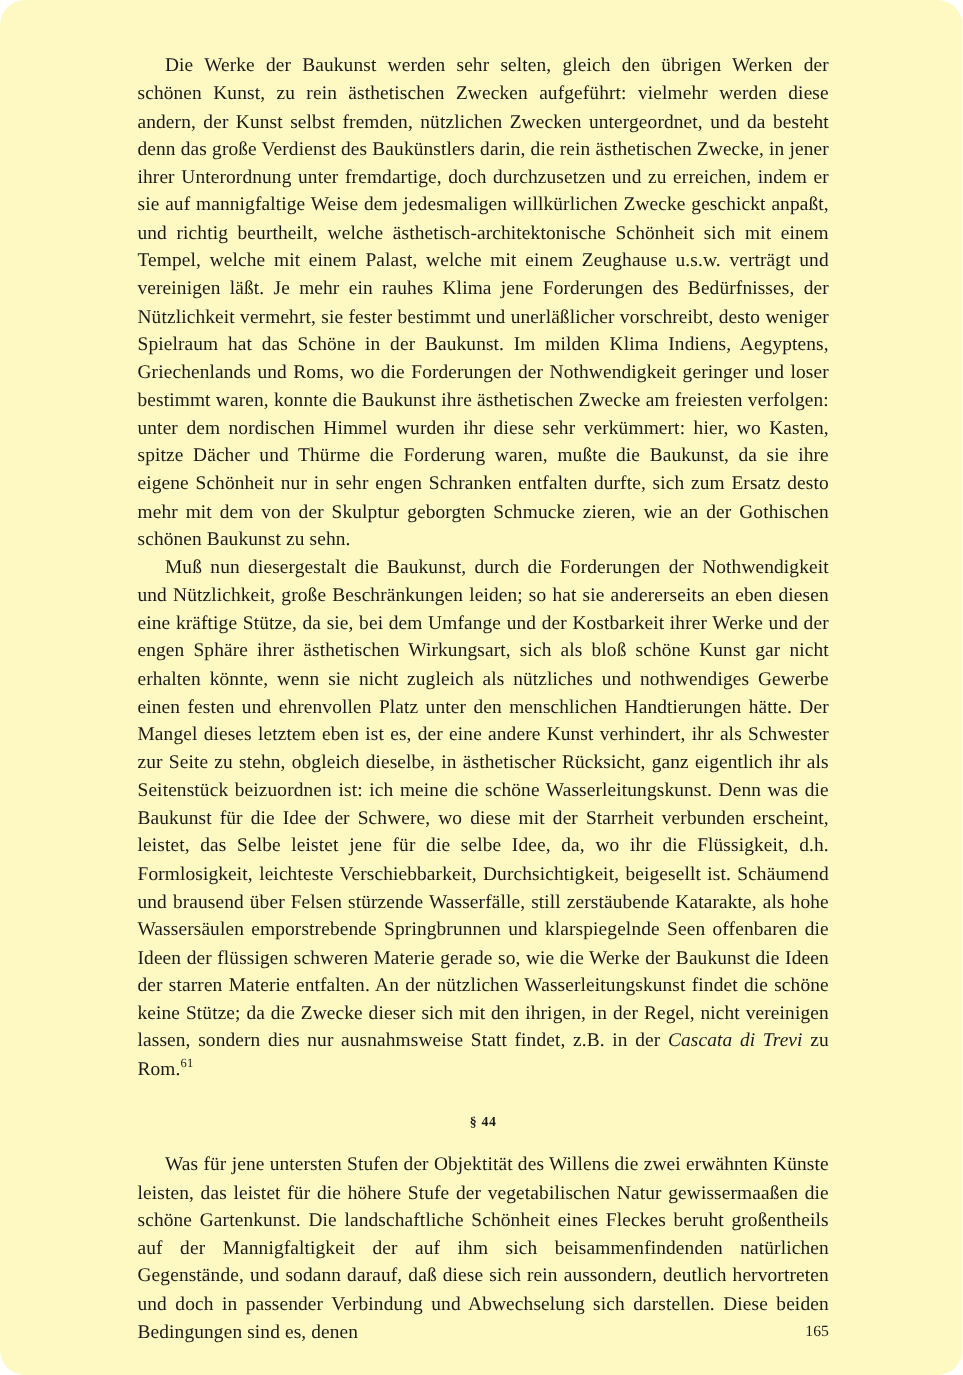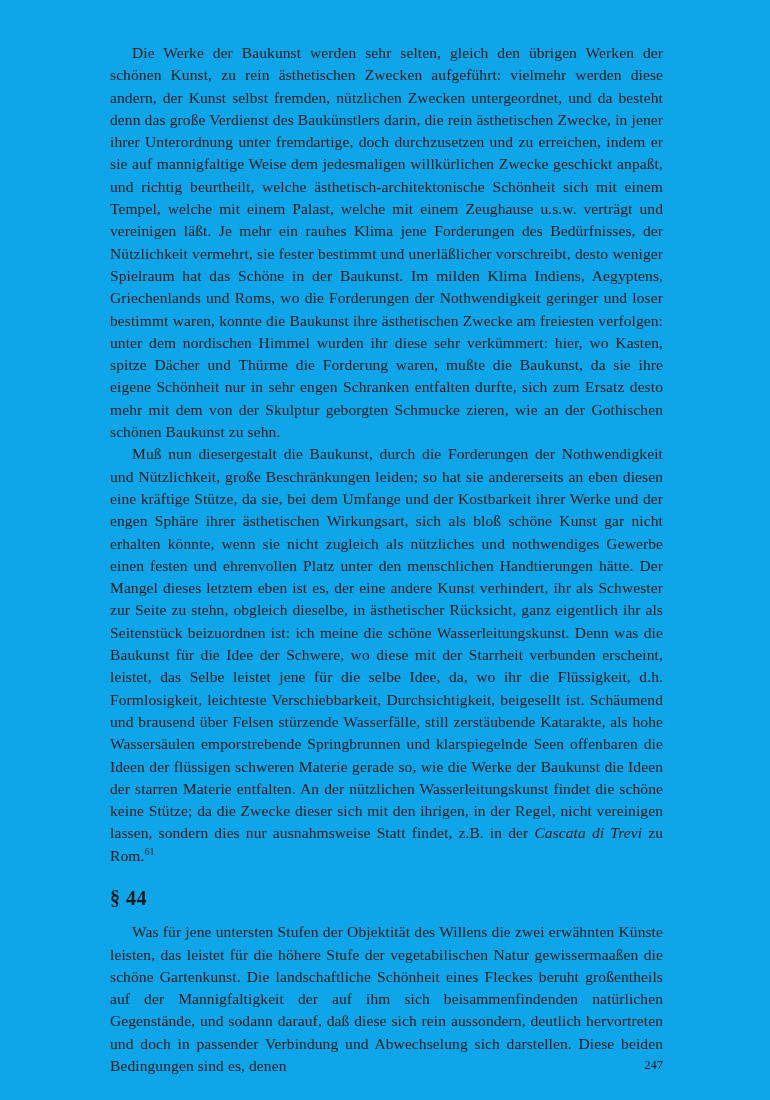--- a/index.html
+++ b/index.html
@@ -4,24 +4,25 @@
 <style>
   html, body {
     margin: 0;
     padding: 0;
     background: #ffffff;
   }
   .page {
     position: relative;
     width: 770px;
     height: 1100px;
-    background: #0ea5e9;
+    background: #fef9c3;
     color: #1a1a1a;
     font-family: "Liberation Serif", "DejaVu Serif", serif;
     overflow: hidden;
+    border-radius: 20px;
   }
   .text-block {
     position: absolute;
     left: 110px;
     top: 42px;
     width: 553px;
     font-size: 15.5px;
     line-height: 22.3px;
     text-align: justify;
     letter-spacing: 0.1px;
@@ -34,23 +35,23 @@
     font-style: italic;
     font-family: Liberation Serif, serif;
   }
   sup.fn-ref {
     font-size: 10px;
     line-height: 0;
     vertical-align: super;
   }
   .section-heading {
     margin: 20px 0 12px 0;
-    font-size: 20px;
+    font-size: 11px;
     font-weight: bold;
-    text-align: left;
+    text-align: center;
     text-indent: 0;
     letter-spacing: 0.5px;
   }
   .footnote {
     position: absolute;
     left: 110px;
     top: 1026px;
     width: 553px;
     font-size: 14px;
     line-height: 20px;
@@ -79,15 +80,15 @@
 
     <p class="para"><span>Muß nun diesergestalt die Baukunst, durch die Forderungen der Nothwendigkeit und Nützlichkeit, große Beschränkungen leiden; so hat sie andererseits an eben diesen eine kräftige Stütze, da sie, bei dem Umfange und der Kostbarkeit ihrer Werke und der engen Sphäre ihrer ästhetischen Wirkungsart, sich als bloß schöne Kunst gar nicht erhalten könnte, wenn sie nicht zugleich als nützliches und nothwendiges Gewerbe einen festen und ehrenvollen Platz unter den menschlichen Handtierungen hätte. Der Mangel dieses letztem eben ist es, der eine andere Kunst verhindert, ihr als Schwester zur Seite zu stehn, obgleich dieselbe, in ästhetischer Rücksicht, ganz eigentlich ihr als Seitenstück beizuordnen ist: ich meine die schöne Wasserleitungskunst. Denn was die Baukunst für die Idee der Schwere, wo diese mit der Starrheit verbunden erscheint, leistet, das Selbe leistet jene für die selbe Idee, da, wo ihr die Flüssigkeit, d.h. Formlosigkeit, leichteste Verschiebbarkeit, Durchsichtigkeit, beigesellt ist. Schäumend und brausend über Felsen stürzende Wasserfälle, still zerstäubende Katarakte, als hohe Wassersäulen emporstrebende Springbrunnen und klarspiegelnde Seen offenbaren die Ideen der flüssigen schweren Materie gerade so, wie die Werke der Baukunst die Ideen der starren Materie entfalten. An der nützlichen Wasserleitungskunst findet die schöne keine Stütze; da die Zwecke dieser sich mit den ihrigen, in der Regel, nicht vereinigen lassen, sondern dies nur ausnahmsweise Statt findet, z.B. in der </span><em>Cascata di Trevi</em><span> zu Rom.</span><sup class="fn-ref">61</sup></p>
 
     <h2 class="section-heading">§ 44</h2>
 
     <p class="para">Was für jene untersten Stufen der Objektität des Willens die zwei erwähnten Künste leisten, das leistet für die höhere Stufe der vegetabilischen Natur gewissermaaßen die schöne Gartenkunst. Die landschaftliche Schönheit eines Fleckes beruht großentheils auf der Mannigfaltigkeit der auf ihm sich beisammenfindenden natürlichen Gegenstände, und sodann darauf, daß diese sich rein aussondern, deutlich hervortreten und doch in passender Verbindung und Abwechselung sich darstellen. Diese beiden Bedingungen sind es, denen</p>
 
   </div>
 
 
-  <div class="page-number">247</div>
+  <div class="page-number">165</div>
 
 </div>
 
 </body></html>

